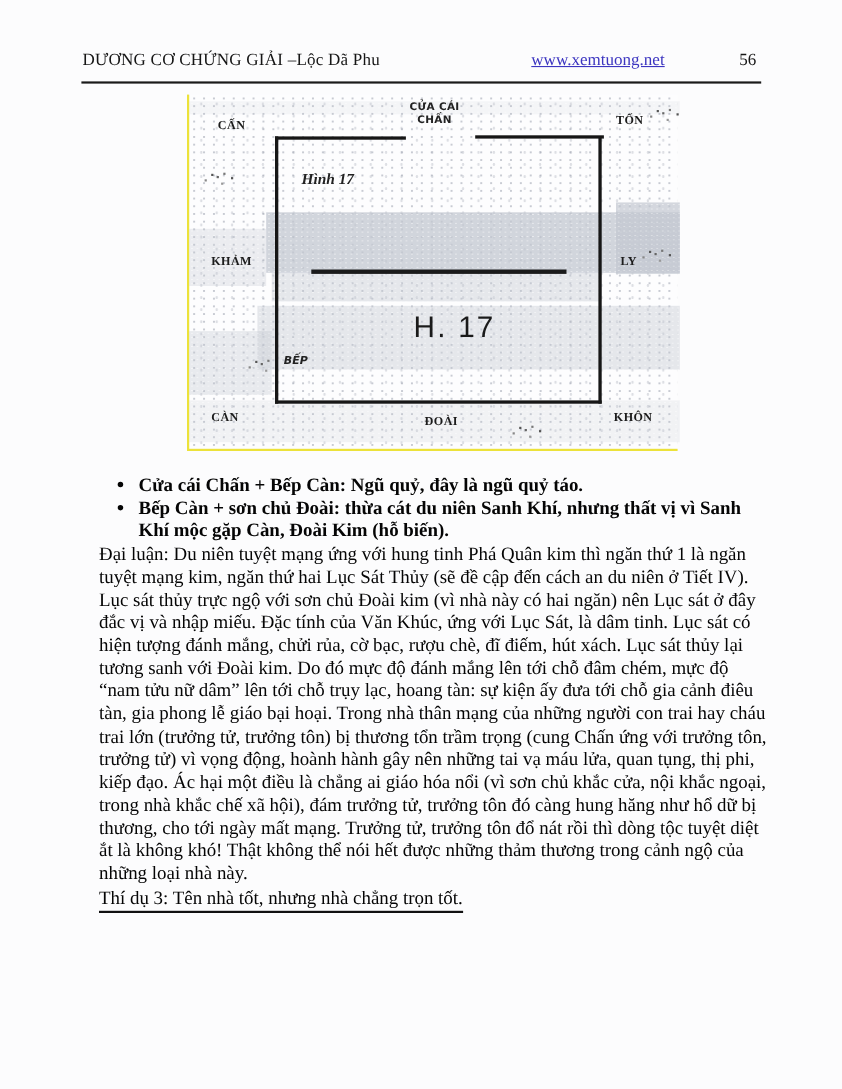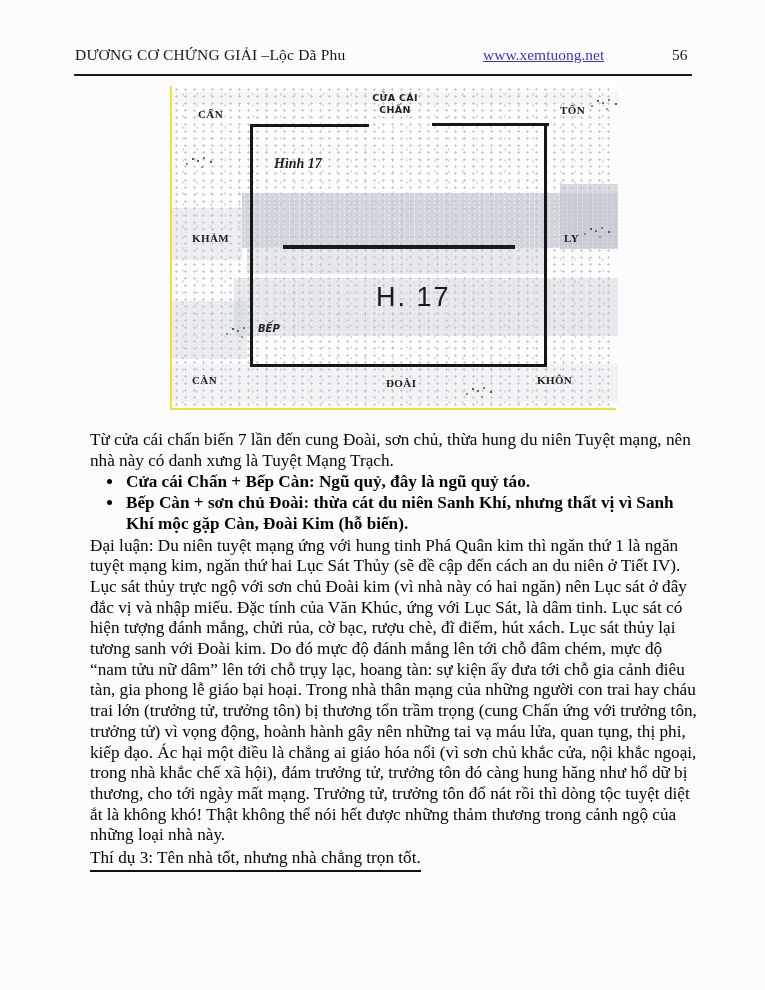--- a/index.html
+++ b/index.html
@@ -90,28 +90,27 @@
   <div class="lbl" style="left:26px;top:22px;">CẤN</div>
   <div class="lbl-door" style="left:188px;top:6px;width:70px;">
     <div>CỬA CÁI</div>
     <div>CHẤN</div>
   </div>
   <div class="lbl" style="left:388px;top:18px;">TỐN</div>
   <div class="lbl" style="left:20px;top:146px;">KHẢM</div>
   <div class="lbl" style="left:392px;top:146px;">LY</div>
   <div class="lbl" style="left:20px;top:288px;">CÀN</div>
   <div class="lbl" style="left:214px;top:291px;">ĐOÀI</div>
-  <div class="lbl" style="left:365px;top:288px;">KHÔN</div>
+  <div class="lbl" style="left:386px;top:288px;">KHÔN</div>
 
   <div class="lbl-hinh" style="left:102px;top:70px;">Hình 17</div>
   <div class="lbl-h17" style="left:204px;top:196px;">H. 17</div>
   <div class="lbl-bep" style="left:86px;top:237px;font-style:italic;">BẾP</div>
 </div>
 
 <div class="bodytext">
-  <p>Từ cửa cái chấn biến 7 lần đến cung Đoài, sơn chủ, thừa hung du niên Tuyệt mạng, nên nhà này có danh xưng là Tuyệt Mạng Trạch.</p>
   <ul>
     <li>Cửa cái Chấn + Bếp Càn: Ngũ quỷ, đây là ngũ quỷ táo.</li>
     <li>Bếp Càn + sơn chủ Đoài: thừa cát du niên Sanh Khí, nhưng thất vị vì Sanh Khí mộc gặp Càn, Đoài Kim (hỗ biến).</li>
   </ul>
   <p>Đại luận: Du niên tuyệt mạng ứng với hung tinh Phá Quân kim thì ngăn thứ 1 là ngăn tuyệt mạng kim, ngăn thứ hai Lục Sát Thủy (sẽ đề cập đến cách an du niên ở Tiết IV). Lục sát thủy trực ngộ với sơn chủ Đoài kim (vì nhà này có hai ngăn) nên Lục sát ở đây đắc vị và nhập miếu. Đặc tính của Văn Khúc, ứng với Lục Sát, là dâm tinh. Lục sát có hiện tượng đánh mắng, chửi rủa, cờ bạc, rượu chè, đĩ điếm, hút xách. Lục sát thủy lại tương sanh với Đoài kim. Do đó mực độ đánh mắng lên tới chỗ đâm chém, mực độ “nam tửu nữ dâm” lên tới chỗ trụy lạc, hoang tàn: sự kiện ấy đưa tới chỗ gia cảnh điêu tàn, gia phong lễ giáo bại hoại. Trong nhà thân mạng của những người con trai hay cháu trai lớn (trưởng tử, trưởng tôn) bị thương tổn trầm trọng (cung Chấn ứng với trưởng tôn, trưởng tử) vì vọng động, hoành hành gây nên những tai vạ máu lửa, quan tụng, thị phi, kiếp đạo. Ác hại một điều là chẳng ai giáo hóa nổi (vì sơn chủ khắc cửa, nội khắc ngoại, trong nhà khắc chế xã hội), đám trưởng tử, trưởng tôn đó càng hung hăng như hổ dữ bị thương, cho tới ngày mất mạng. Trưởng tử, trưởng tôn đổ nát rồi thì dòng tộc tuyệt diệt ắt là không khó! Thật không thể nói hết được những thảm thương trong cảnh ngộ của những loại nhà này.</p>
   <div><span class="underlined-heading">Thí dụ 3: Tên nhà tốt, nhưng nhà chẳng trọn tốt.</span></div>
 </div>
 
 </body></html>

